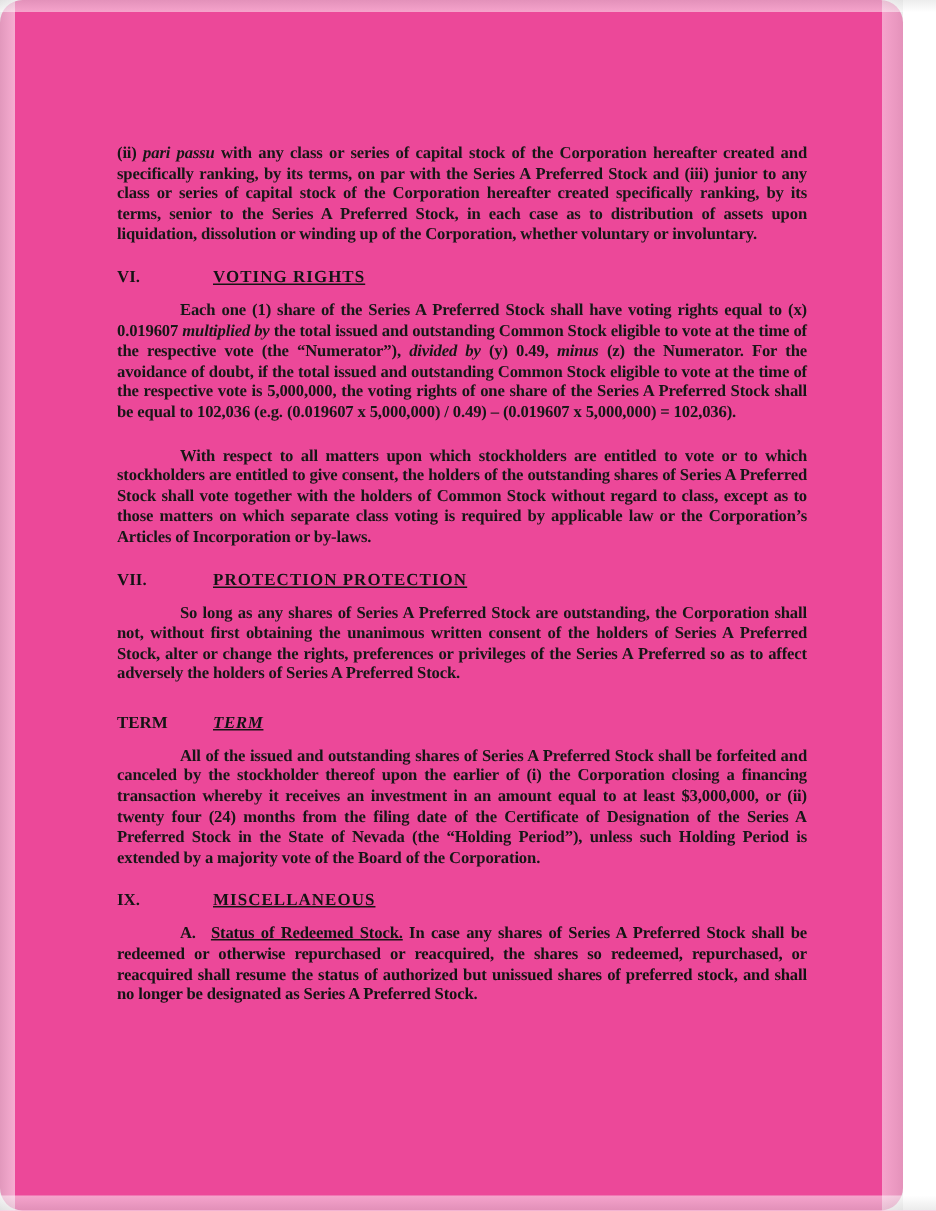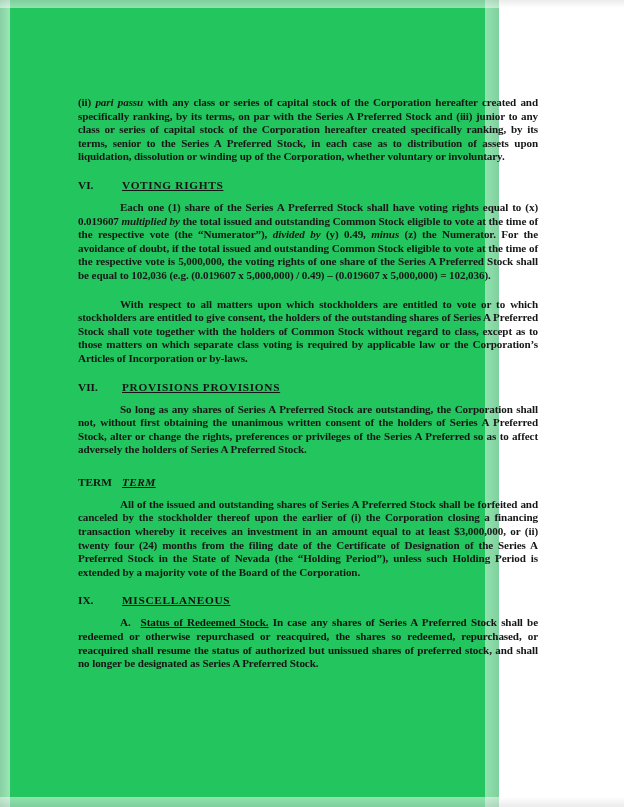--- a/index.html
+++ b/index.html
@@ -9,23 +9,24 @@
   }
   body {
     width: 624px;
     height: 807px;
     font-family: "Liberation Serif", serif;
     color: #141414;
     overflow: hidden;
   }
   .page {
     position: relative;
-    width: 499px;
+    width: 602px;
     height: 807px;
-    background: #22c55e;
+    background: #ec4899;
+    border-radius: 15px;
   }
   .scan {
     position: absolute;
     left: 78px;
     top: 96px;
     width: 460px;
   }
   
   .edge-left {
     position: absolute;
@@ -75,20 +76,21 @@
     font-size: 11.3px;
     font-weight: bold;
   }
   .section .num {
     width: 44px;
     flex: 0 0 44px;
   }
   .section .heading {
     text-decoration: underline;
     letter-spacing: 0.7px;
+    margin-left: 20px;
   }
   .section.term .heading {
     letter-spacing: 0.4px;
     font-style: italic;
   }
   .spacer-sm { height: 5px; }
   .spacer-md { height: 9px; }
   i { font-style: italic; }
   .sub {
     margin: 4px 0 10px 0;
@@ -131,21 +133,21 @@
     <div class="spacer-sm"></div>
 
     <p class="body-text indent">
       <span>With respect to all matters upon which stockholders are entitled to vote or to which stockholders are entitled to give consent, the holders of the outstanding shares of Series A Preferred Stock shall vote together with the holders of Common Stock without regard to class, except as to those matters on which separate class voting is required by applicable law or the Corporation’s Articles of Incorporation or by-laws.</span>
     </p>
 
     <div class="spacer-sm"></div>
 
     <div class="section">
       <span class="num">VII.</span>
-      <span class="heading">PROVISIONS PROVISIONS</span>
+      <span class="heading">PROTECTION PROTECTION</span>
     </div>
 
     <p class="body-text indent">
       <span>So long as any shares of Series A Preferred Stock are outstanding, the Corporation shall not, without first obtaining the unanimous written consent of the holders of Series A Preferred Stock, alter or change the rights, preferences or privileges of the Series A Preferred so as to affect adversely the holders of Series A Preferred Stock.</span>
     </p>
 
     <div class="spacer-md"></div>
 
     <div class="section term">
       <span class="num">TERM</span>

